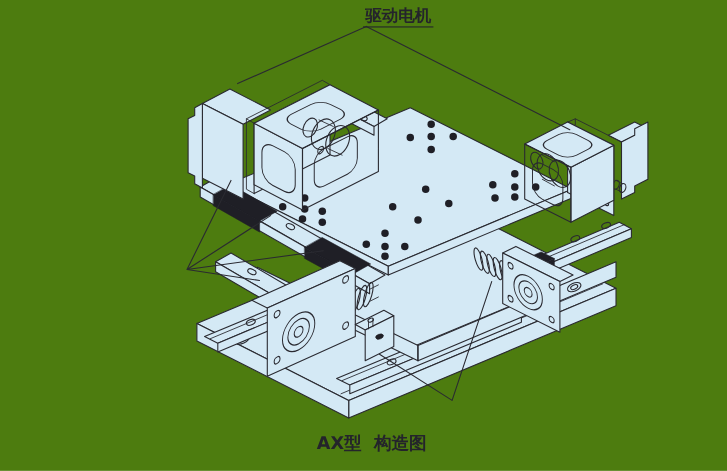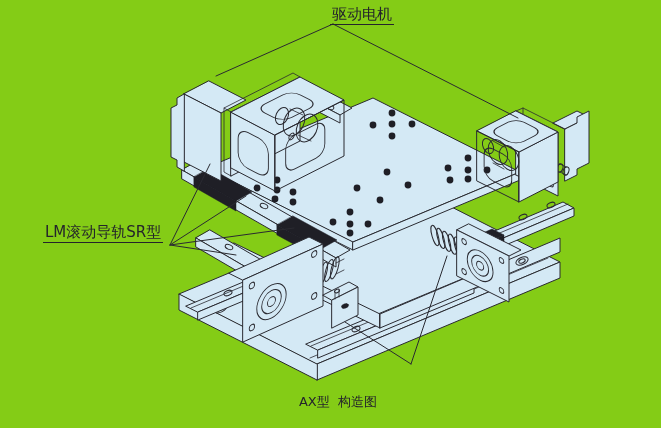--- a/index.html
+++ b/index.html
@@ -1,41 +1,42 @@
 <!DOCTYPE html>
 <html><head>
 <meta charset="utf-8">
 <style>
   html,body{margin:0;padding:0;}
   #stage{
     position:relative;
     width:661px;height:428px;
-    background:#84cc16;
+    background:#4d7c0f;
     overflow:hidden;
     font-family:"DejaVu Sans","Liberation Sans",sans-serif;
+    font-weight:bold;
   }
   svg{position:absolute;left:0;top:0;}
   svg *{stroke:#2a2a31;stroke-width:1;fill:none;stroke-linejoin:round;stroke-linecap:round;}
   svg .f{fill:#d4e9f5;}
   svg .d{fill:#1f1f26;stroke:#1f1f26;stroke-width:.5;}
   svg .hole{fill:#1f1f26;stroke:none;}
   svg .thin{stroke-width:.8;}
   .lbl{
     position:absolute;
     font-size:15px;line-height:18px;
     color:#24242b;
     border-bottom:1.2px solid #24242b;
     padding:0 2px 1px 2px;
     white-space:nowrap;
   }
   .caption{
     position:absolute;
     left:238px;top:393px;width:200px;
     text-align:center;
-    font-size:13px;color:#24242b;
+    font-size:16px;color:#24242b;
     white-space:pre;
   }
 </style>
 </head>
 <body>
 
 <div id="stage">
 
 <svg width="661" height="428" viewBox="0 0 661 428">
 
@@ -278,17 +279,16 @@
 
   <g class="thin">
     <path d="M333,24 L216,76 M333,24 L518,118"></path>
     <path d="M170,245 L210,164 M170,245 L246,196 M170,245 L294,228 M170,245 L236,255"></path>
     <path d="M411,364 L447,256 M411,364 L345,322"></path>
   </g>
 </svg>
 
   <div class="lbl" style="left:330px;top:5px;">驱动电机</div>
 
-  <div class="lbl" style="left:43px;top:223px;">LM滚动导轨SR型</div>
 
 
   <div class="caption">AX型  构造图</div>
 </div>
 
 </body></html>

